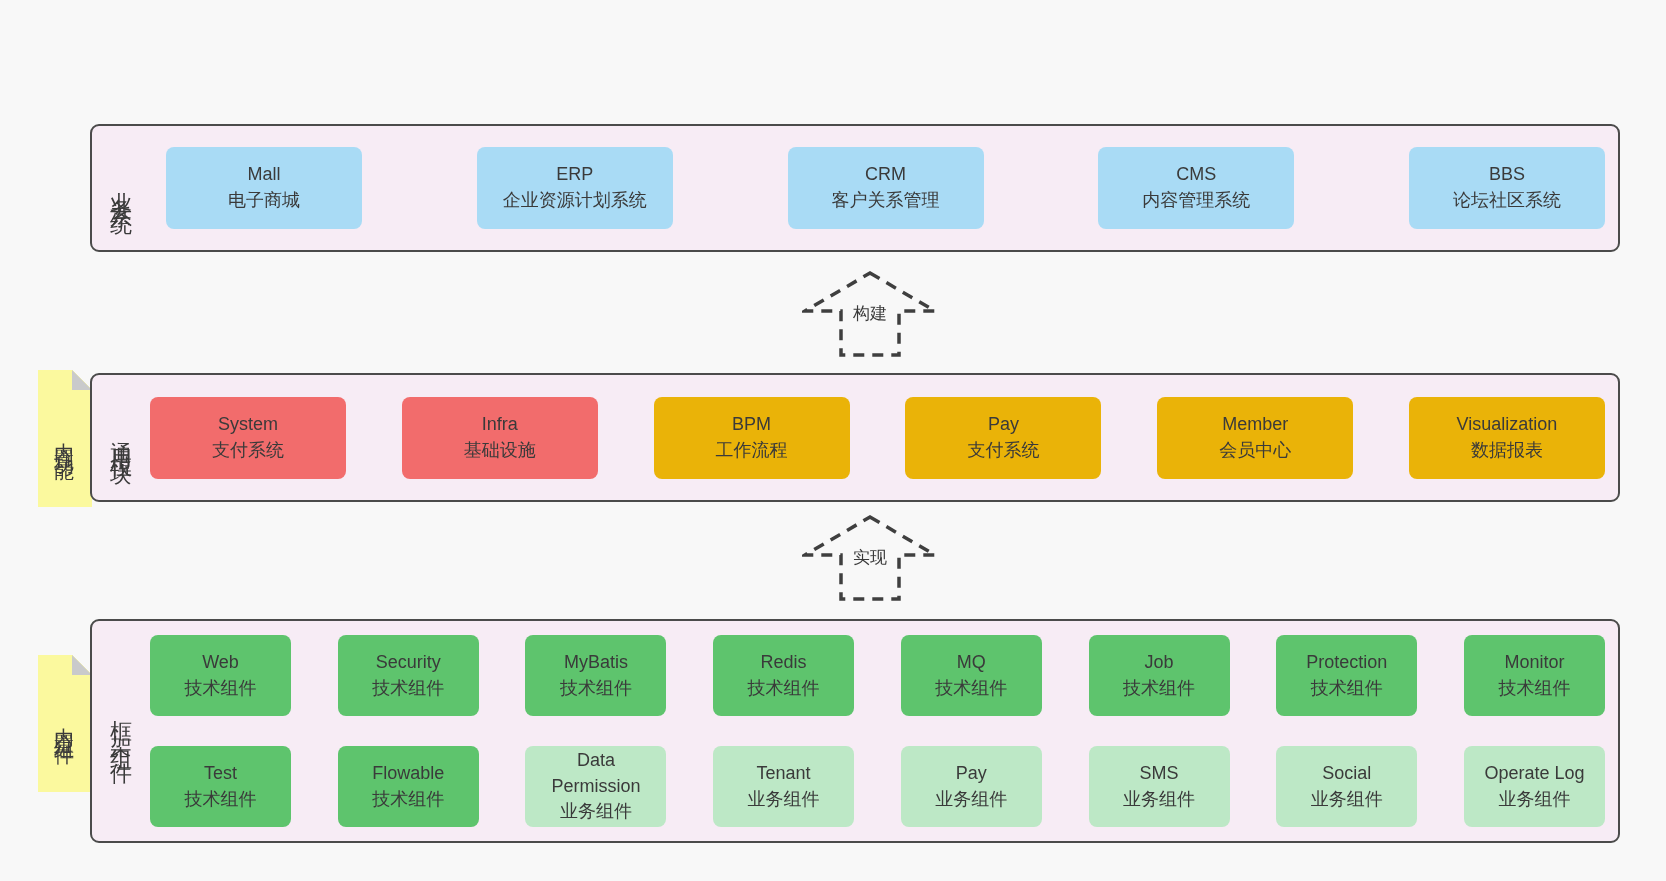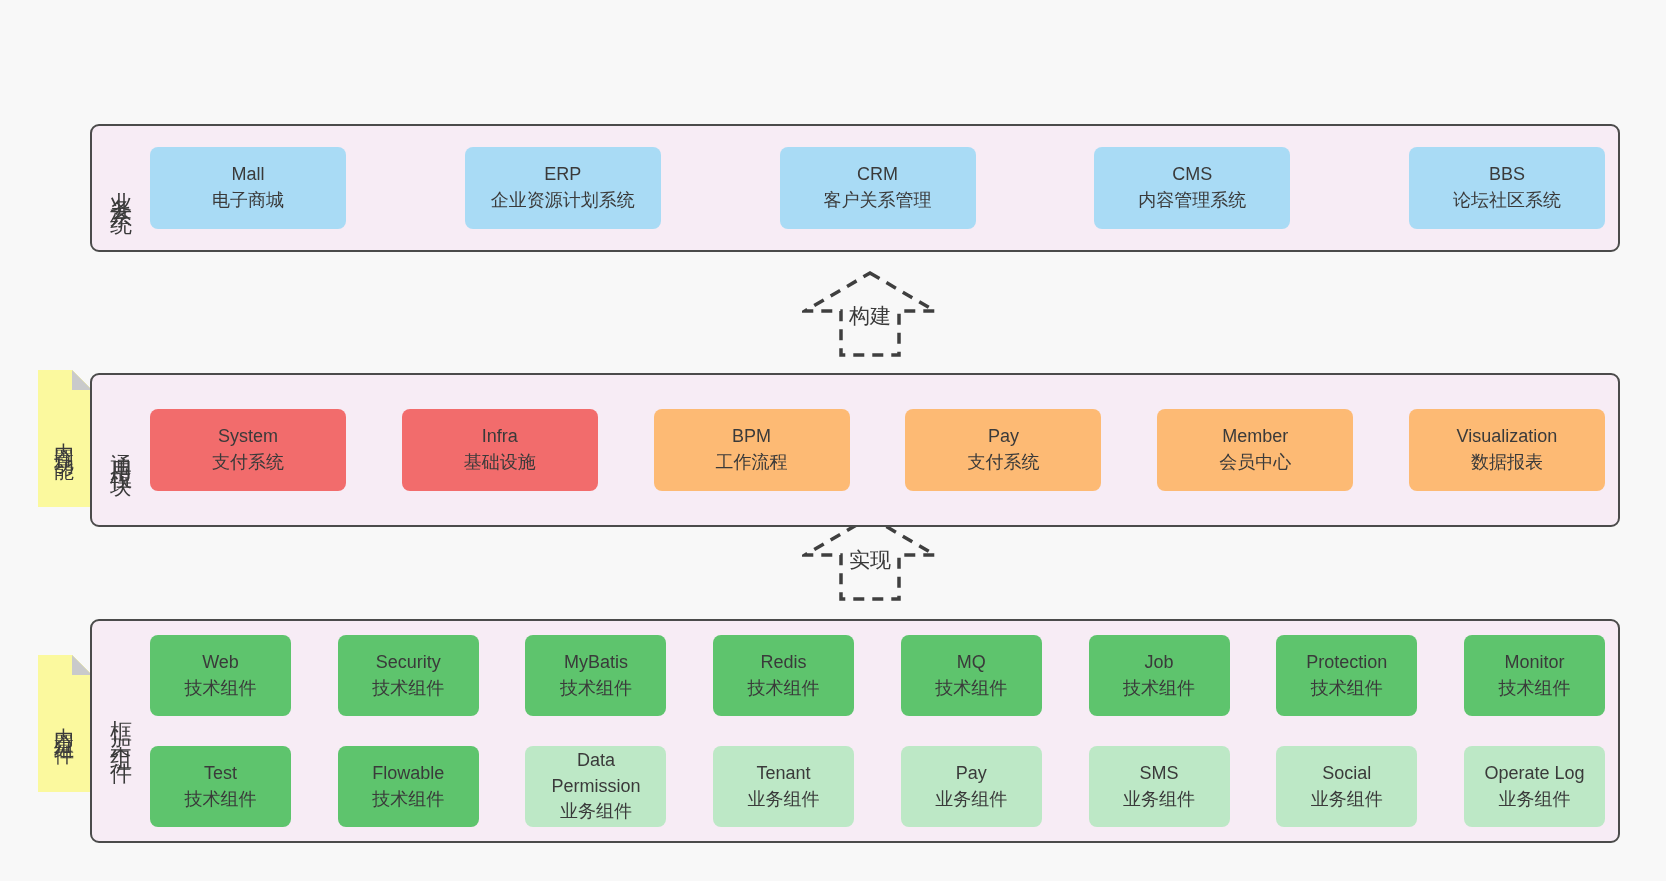--- a/index.html
+++ b/index.html
@@ -8,22 +8,22 @@
     background:#f8f8f8;
     font-family:"Liberation Sans","DejaVu Sans",sans-serif;
     color:#3a3a3a;
   }
   
   .band{
     position:absolute;left:90px;width:1530px;
     background:#f7ecf5;border:2px solid #4b4b4b;border-radius:9px;
     display:flex;z-index:2;box-sizing:border-box;
   }
-  .band-1{top:124px;height:128px;}
-  .band-2{top:373px;height:154px;}
+  .band-1{top:124px;height:128px;gap:16px;}
+  .band-2{top:373px;height:129px;}
   .band-3{top:619px;height:224px;flex-direction:row;}
   .label-col{
     width:58px;flex:0 0 58px;display:flex;align-items:center;justify-content:center;
   }
   .v-text{
     writing-mode:vertical-rl;text-orientation:upright;
     font-size:22px;letter-spacing:7px;color:#3a3a3a;white-space:nowrap;
   }
   .band-3 .v-text{letter-spacing:14px;}
   .boxes-row{
@@ -38,21 +38,21 @@
   
   .box{
     border-radius:8px;display:flex;flex-direction:column;align-items:center;
     justify-content:center;text-align:center;font-size:18px;line-height:1.42;
     box-sizing:border-box;padding:2px 6px;
   }
   .box-lg{width:196px;height:82px;}
   .box-sm{width:141px;height:81px;}
   .blue{background:#a9dbf5;}
   .red{background:#f26c6c;}
-  .pink{background:#fdba74;}
+  .pink{background:#eab308;}
   .green{background:#5ec46d;}
   .lgreen{background:#bde8c6;}
   
   .tag{
     position:absolute;left:38px;width:54px;height:137px;z-index:1;
     background:linear-gradient(225deg,transparent 14px,#fbf99e 0);
     display:flex;align-items:center;justify-content:center;
   }
   .tag::before{
     content:"";position:absolute;top:0;right:0;width:20px;height:20px;
@@ -61,21 +61,21 @@
   .tag .v-text{font-size:20px;letter-spacing:6px;}
   .tag-middle{top:370px;}
   .tag-bottom{top:655px;}
   
   .arrow{position:absolute;width:136px;height:88px;z-index:1;}
   .arrow-1{left:802px;top:270px;}
   .arrow-2{left:802px;top:514px;}
   .arrow svg{display:block;width:136px;height:88px;}
   .arrow-label{
     position:absolute;left:50%;top:32px;transform:translateX(-50%);
-    background:#f8f8f8;padding:0 3px;font-size:21px;color:#3a3a3a;white-space:nowrap;
+    background:#f8f8f8;padding:0 3px;font-size:17px;color:#3a3a3a;white-space:nowrap;
   }
 </style>
 </head>
 <body>
 
 <div class="band band-1">
   <div class="label-col">
     <span class="v-text">业务系统</span>
   </div>
   <div class="boxes-row">

